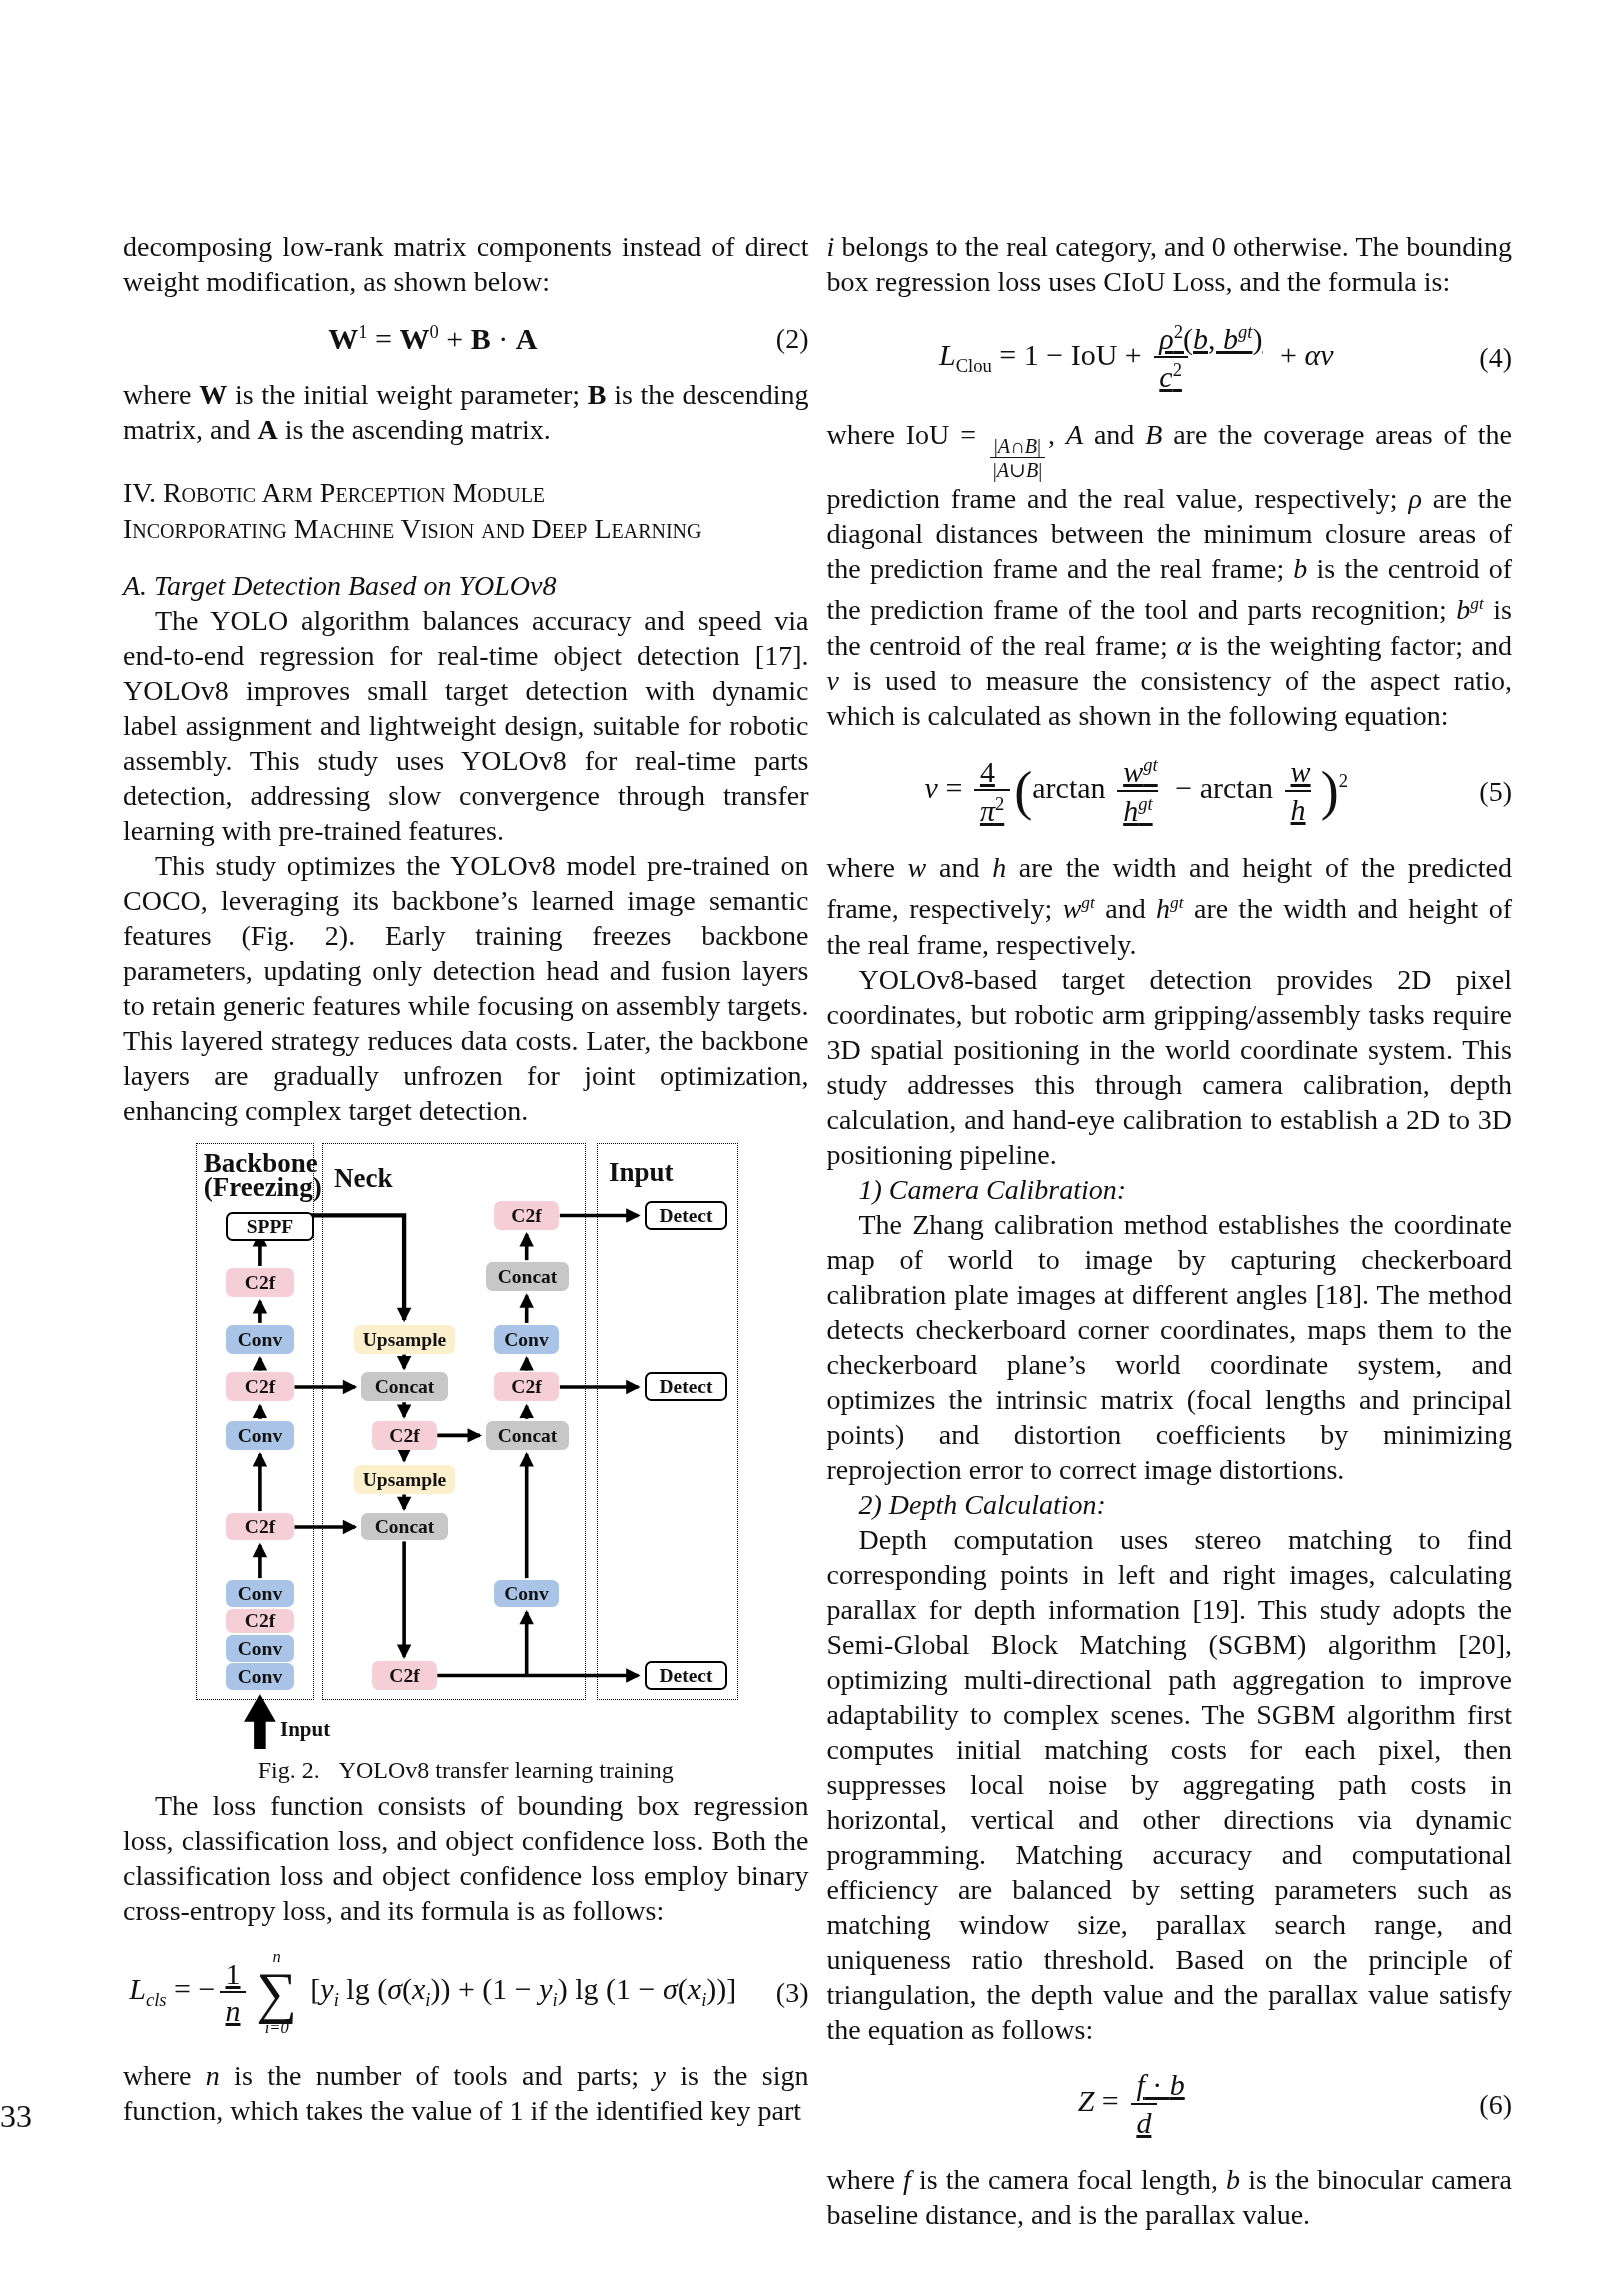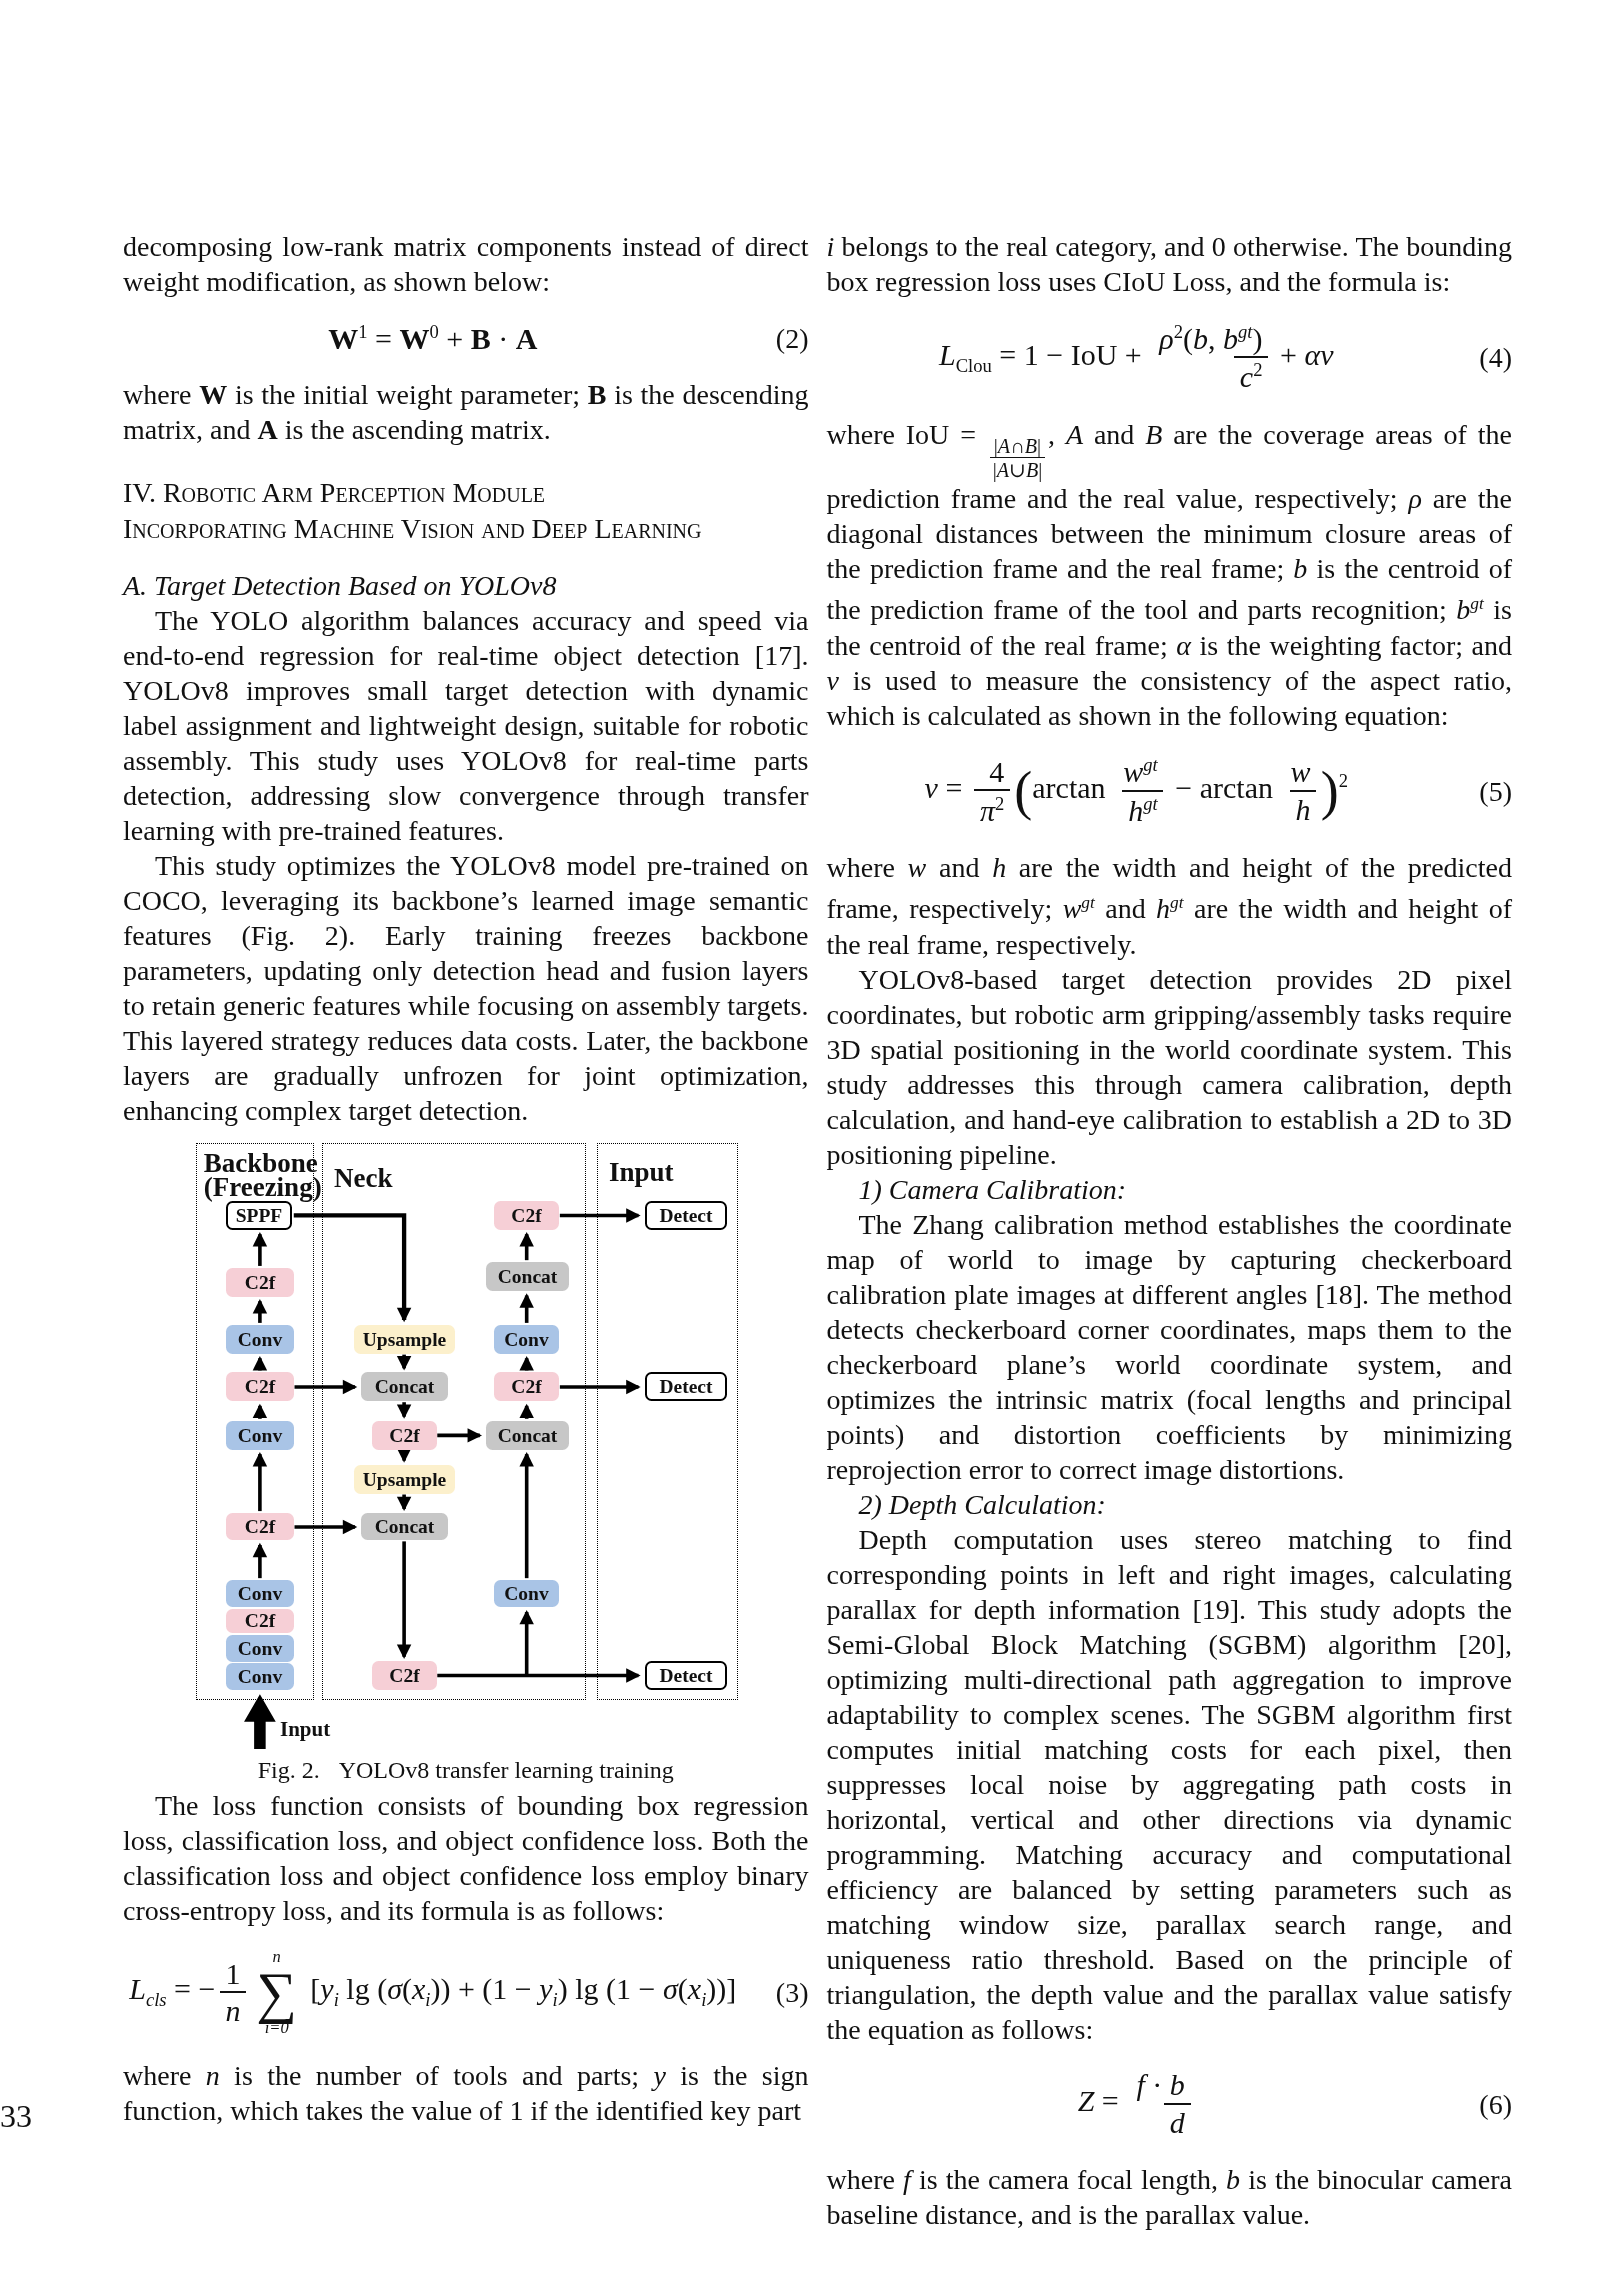--- a/index.html
+++ b/index.html
@@ -20,21 +20,21 @@
   .sec-heading{
     font-variant:small-caps; margin:27.4px 0 21.6px 0; line-height:36px;
   }
   .subsec{font-style:italic; margin:21.6px 0 16px 0; text-align:left;}
   .subsubsec{font-style:italic; margin:4.3px 0 4.3px 0; text-indent:32px; text-align:left;}
   
   .eq{display:flex; align-items:center; margin:21.6px 0;}
   .eq .body{flex:1; text-align:center; font-size:30px; line-height:1.1;}
   .eq .enum{width:66px; text-align:right; font-size:28px;}
   .math i{font-family:"Liberation Serif",serif;}
-  .frac{display:inline-flex; flex-direction:column; align-items:flex-end; vertical-align:middle; line-height:1.15; margin:0 4.3px;}
+  .frac{display:inline-flex; flex-direction:column; align-items:flex-start; vertical-align:middle; line-height:1.15; margin:0 4.3px;text-decoration:underline;}
   .frac .den{border-top:2.2px solid var(--ink); padding:1.4px 5.8px 0 5.8px;}
   .frac .num{padding:0 5.8px;}
   .ifrac{display:inline-flex; flex-direction:column; align-items:center; vertical-align:-0.45em; font-size:0.72em; line-height:1.12; margin:0 2.9px;}
   .ifrac .ifd{border-top:1.8px solid var(--ink); padding:0.7px 2.9px 0 2.9px;}
   .ifrac .ifn{padding:0 2.9px;}
   .sum{display:inline-flex; flex-direction:column; align-items:center; vertical-align:middle; line-height:1; margin:0 5.8px;}
   .sum .lim{font-size:0.55em; font-style:italic; line-height:1;}
   .sum .sig{font-size:1.9em; line-height:0.95;}
   .bigp{font-size:1.8em; font-weight:400; vertical-align:middle; line-height:0;}
   sup{font-size:0.62em;}
@@ -130,21 +130,21 @@
           <div class="panel" style="left:127px; width:264px;"></div>
           <div class="panel" style="left:402px; width:141px;"></div>
 
           <div class="panel-label" style="left:8.7px; top:8.7px; width:104px;">
             <div>Backbone</div>
             <div>(Freezing)</div>
           </div>
           <div class="panel-label" style="left:139px; top:23px;">Neck</div>
           <div class="panel-label" style="left:414px; top:17.3px;">Input</div>
 
-          <div class="fb c-white" style="left:31px; top:58px; width:66px;">SPPF</div>
+          <div class="fb c-white" style="left:31px; top:69px; width:88px;">SPPF</div>
           <div class="fb c-c2f" style="left:31px; top:125px; width:68px;">C2f</div>
           <div class="fb c-conv" style="left:31px; top:182px; width:68px;">Conv</div>
           <div class="fb c-c2f" style="left:31px; top:229px; width:68px;">C2f</div>
           <div class="fb c-conv" style="left:31px; top:278px; width:68px;">Conv</div>
           <div class="fb c-c2f" style="left:31px; top:370px; width:68px; height:27.4px;">C2f</div>
           <div class="fb c-conv" style="left:31px; top:437px; width:68px; height:27.4px;">Conv</div>
           <div class="fb c-c2f" style="left:31px; top:466px; width:68px; height:24.5px;">C2f</div>
           <div class="fb c-conv" style="left:31px; top:492px; width:68px; height:27px;">Conv</div>
           <div class="fb c-conv" style="left:31px; top:520px; width:68px; height:27px;">Conv</div>
 

